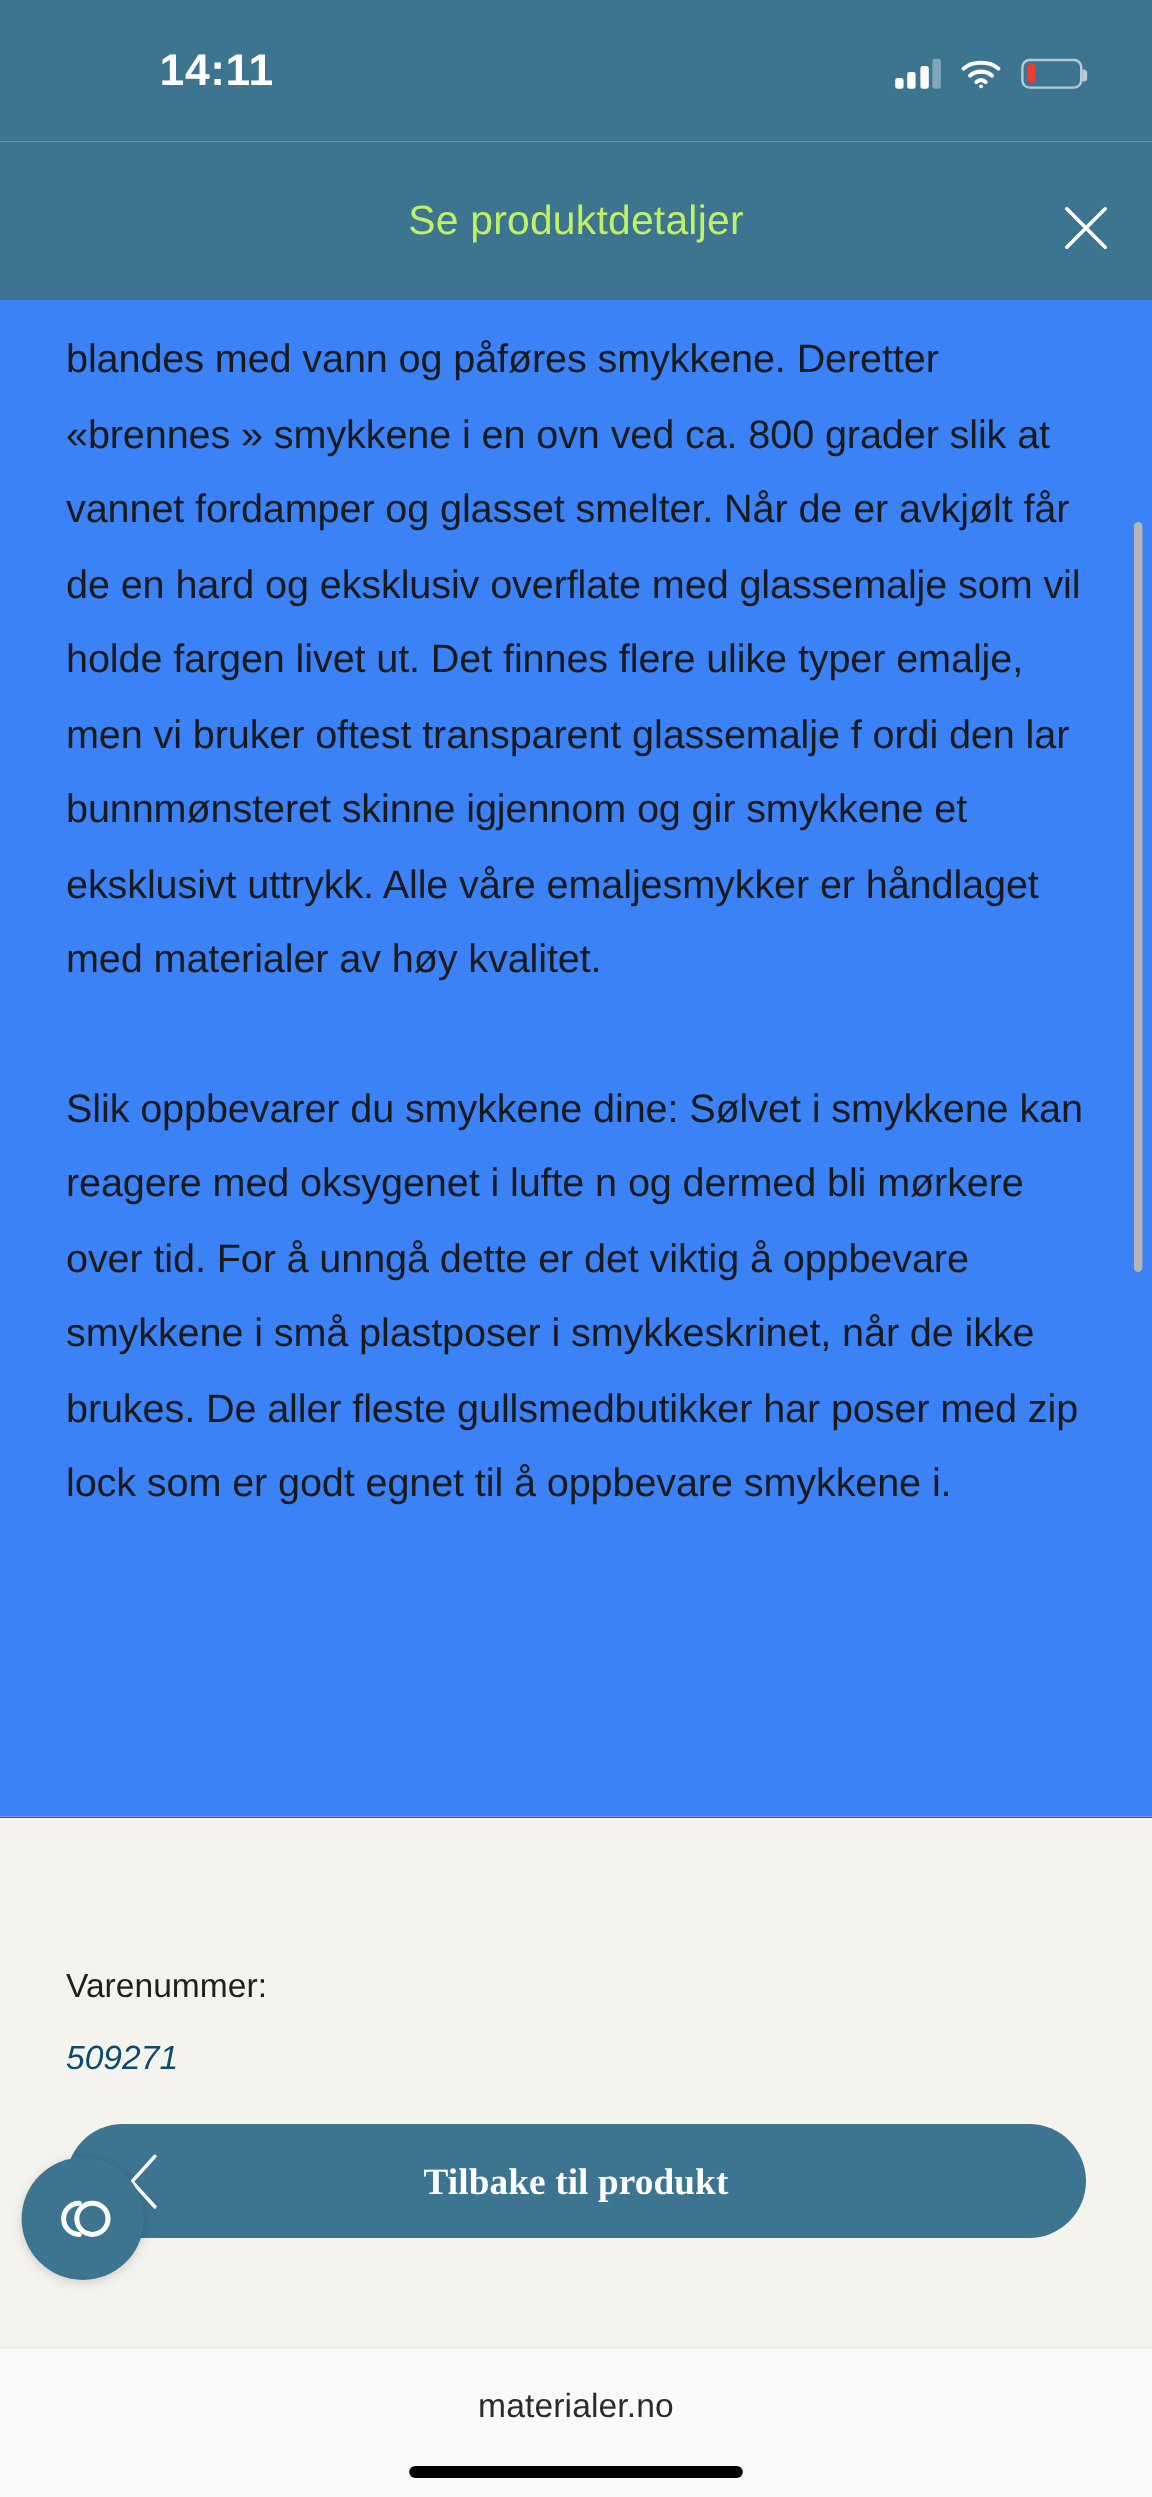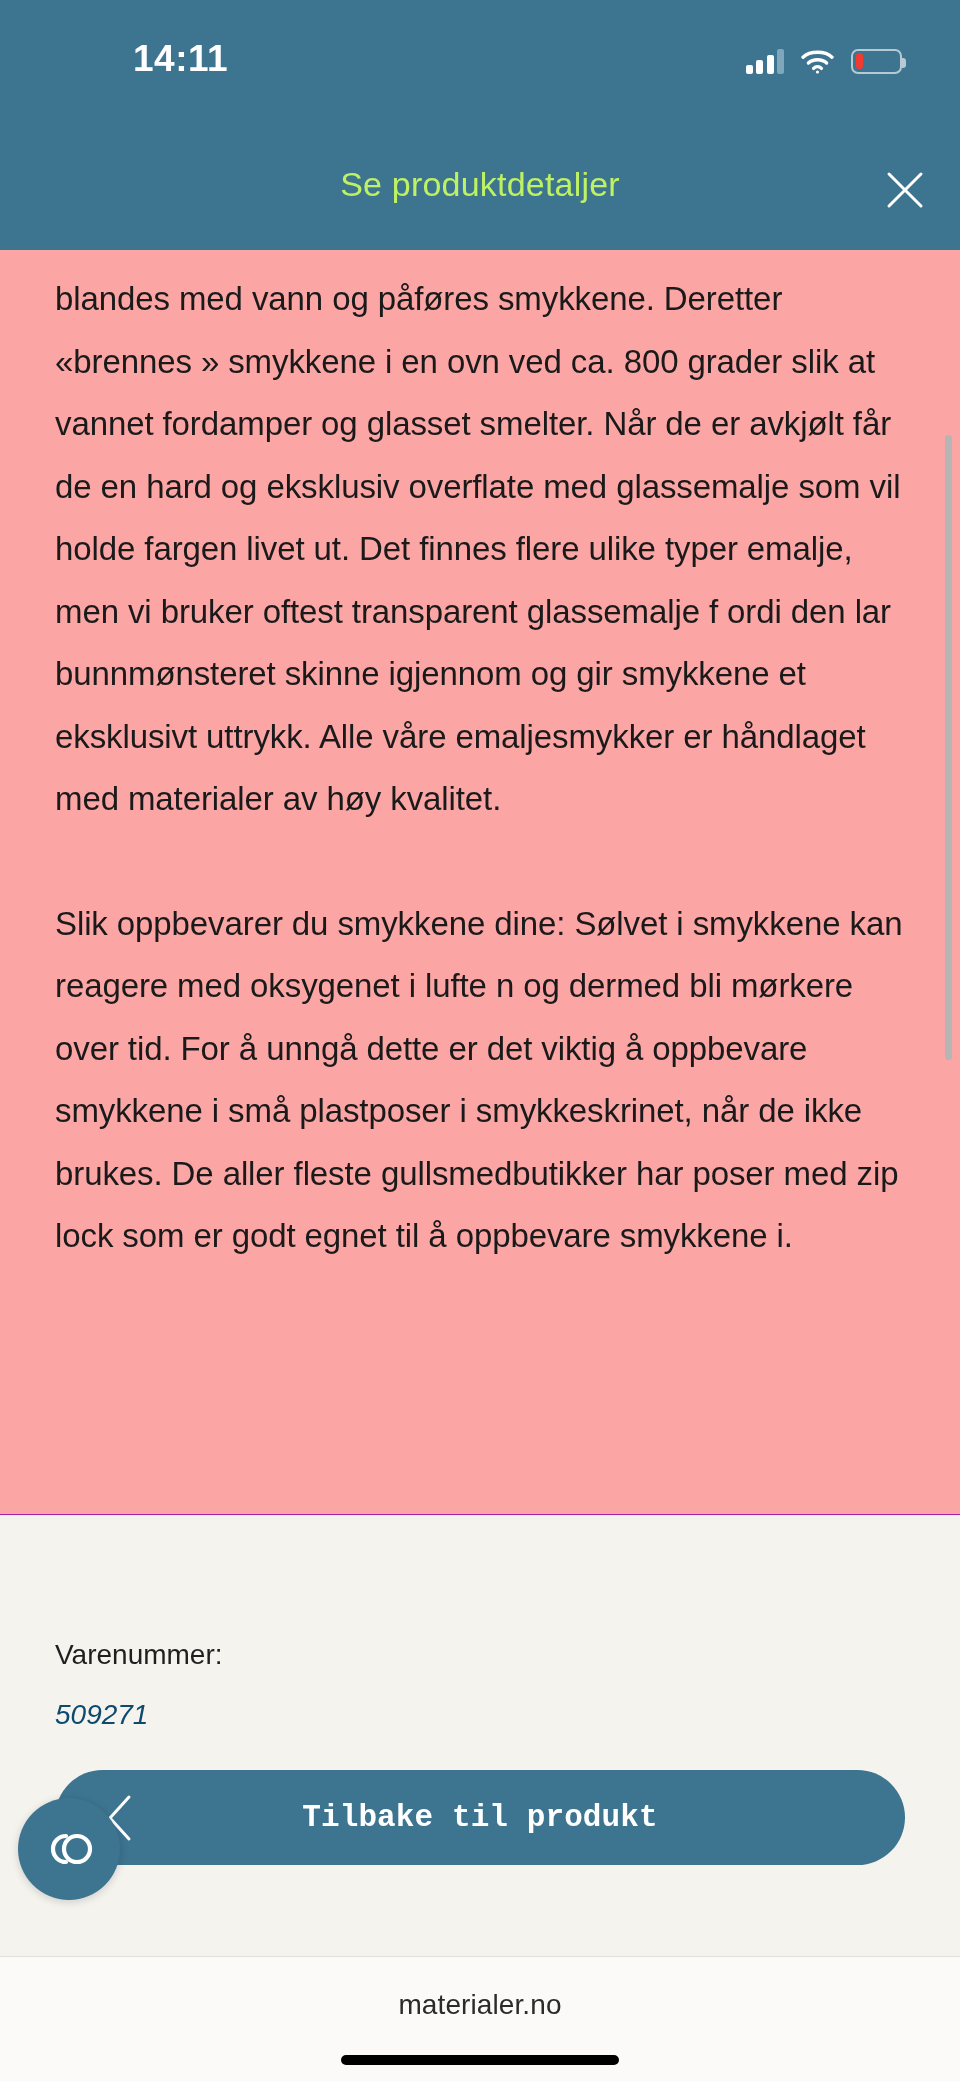--- a/index.html
+++ b/index.html
@@ -125,21 +125,21 @@
     display: flex;
     align-items: center;
     justify-content: center;
     cursor: pointer;
   }
 
   
   .content {
     position: relative;
     flex: 1 1 auto;
-    background: #fca5a5;
+    background: #3b82f6;
     overflow: hidden;
   }
   .article {
     padding: 0 55px 0 55px;
   }
   .article p {
     margin: 0;
     color: #1a1a1a;
     font-size: 33px;
     line-height: 62.5px;
@@ -191,21 +191,21 @@
     left: 55px;
     right: 55px;
     top: 255px;
     height: 95px;
     background: #3d7490;
     border: none;
     border-radius: 48px;
     color: #ffffff;
     font-size: 31px;
     font-weight: 700;
-    font-family: Liberation Mono, monospace;
+    font-family: Liberation Serif, serif;
     letter-spacing: 0.1px;
     cursor: pointer;
     display: flex;
     align-items: center;
     justify-content: center;
   }
   .back-chevron {
     position: absolute;
     left: 48px;
     top: 50%;

